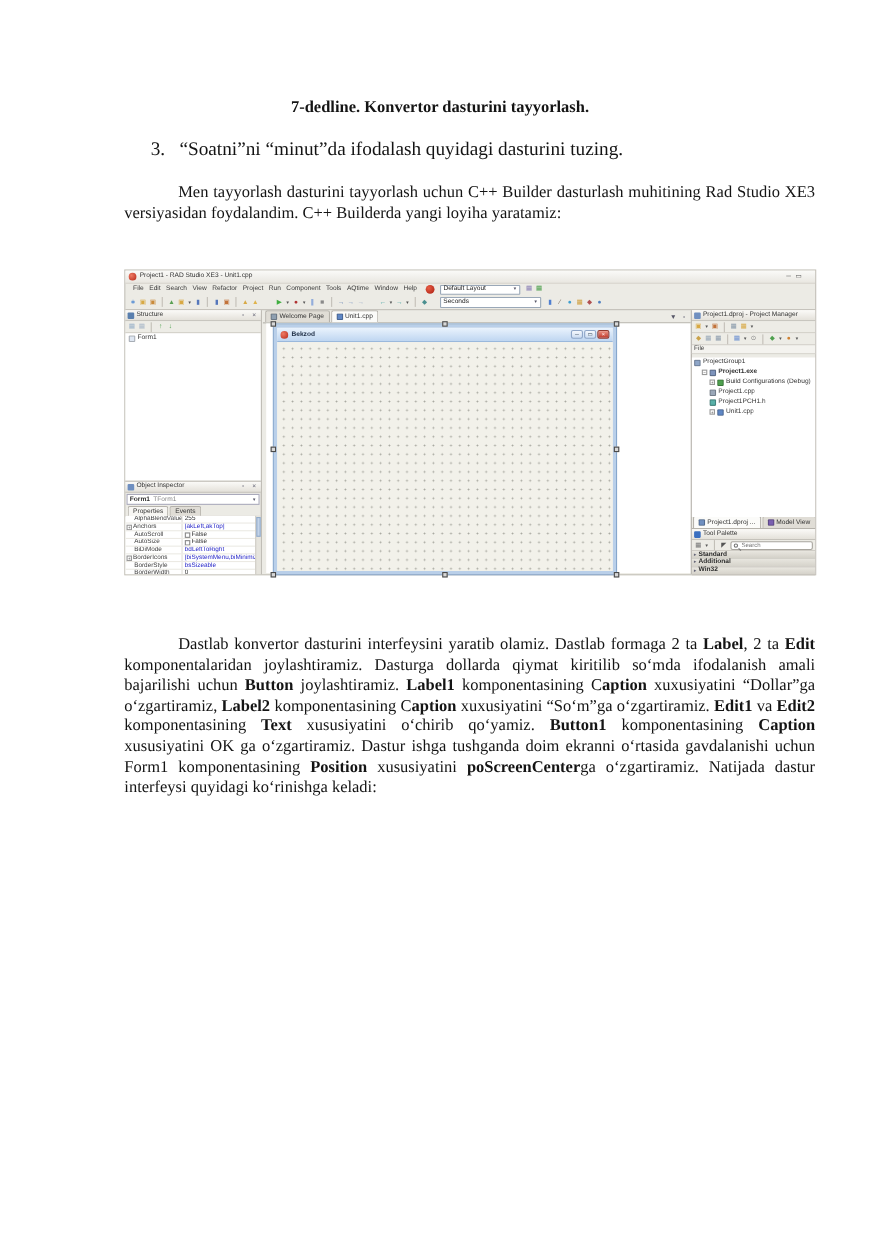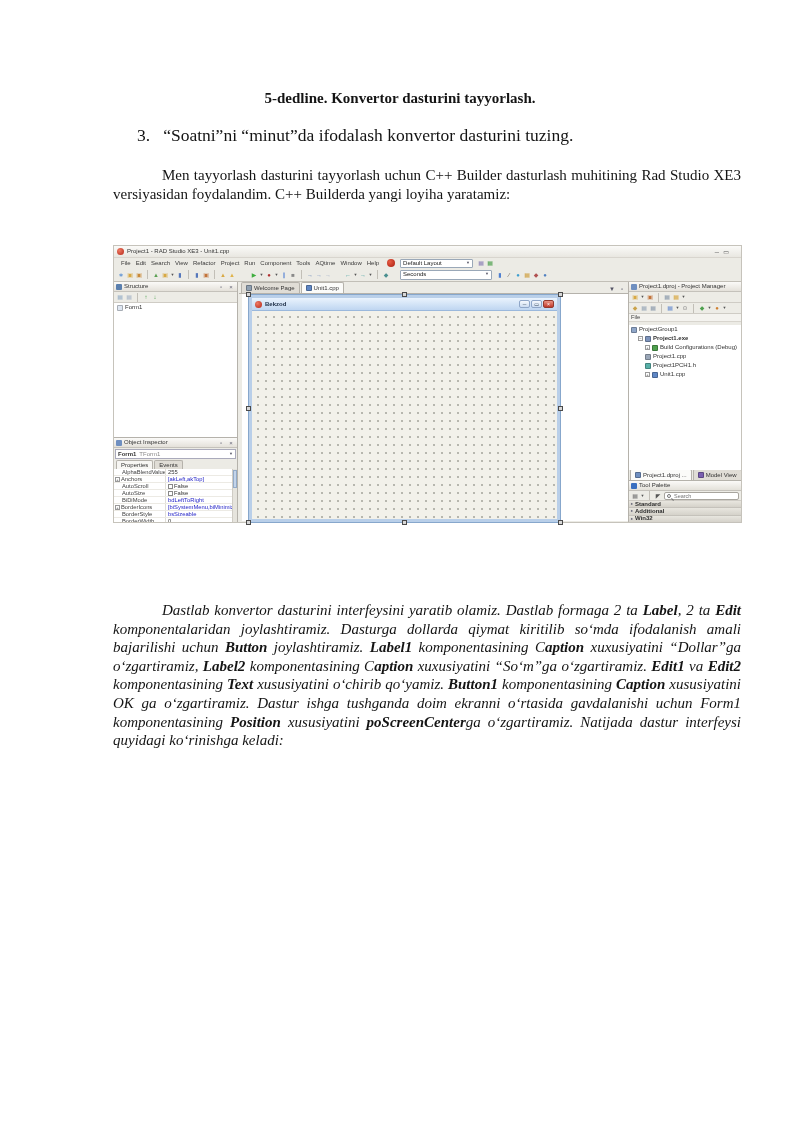--- a/index.html
+++ b/index.html
@@ -7,21 +7,21 @@
        font-family:"Liberation Serif",serif;color:#141414;}
   .b{font-weight:bold;}
   
   .doc-heading{position:absolute;top:90px;left:0;width:800px;text-align:center;
                font-size:15px;font-weight:bold;margin:0;}
   .doc-item{position:absolute;top:125px;left:137px;font-size:17.5px;white-space:nowrap;}
   .doc-item-num{margin-right:13px;}
   .doc-para{position:absolute;left:113px;width:628px;margin:0;text-align:justify;
             font-size:15px;text-indent:49px;}
   .p1{top:166px;line-height:19px;}
-  .p2{top:601px;line-height:18.6px;font-style:italic;}
+  .p2{top:577px;line-height:18.6px;}
   
   .ide{position:absolute;left:113px;top:245px;width:629px;height:278px;
        background:#ecebe5;border:1px solid #c6c3bb;box-sizing:border-box;
        font-family:"Liberation Sans",sans-serif;font-size:6px;color:#333;line-height:1.1;}
   .ide *{box-sizing:border-box;white-space:nowrap;}
   .t-bar{height:12px;display:flex;align-items:center;padding:0 3px;gap:3px;
          background:linear-gradient(#fafaf8,#e9e7e1);border-bottom:1px solid #d8d5ce;}
   .app-ico{width:7px;height:7px;border-radius:50%;background:radial-gradient(circle at 35% 35%,#ef7a64,#b52718);flex:none;}
   .t-title{font-size:6px;color:#333;}
   .winbtns{margin-left:auto;display:flex;gap:6px;padding-right:8px;}
@@ -115,24 +115,24 @@
               transform:rotate(45deg);left:3px;top:4px;}
   .tp-cat{height:7.3px;display:flex;align-items:center;gap:2px;padding-left:2px;font-size:6px;font-weight:bold;
           background:linear-gradient(#e8e6df,#d5d2ca);border-bottom:1px solid #c5c2bb;color:#2c2c2c;}
   .tp-cat .arr{font-size:4px;color:#667;}
 </style>
 </head>
 <body>
 
 <div class="page">
 
-  <h1 class="doc-heading">5-dedline. Konvertor dasturini tayyorlash.</h1>
+  <h1 class="doc-heading">7-dedline. Konvertor dasturini tayyorlash.</h1>
 
   <div class="doc-item">
-    <span class="doc-item-num">3.</span><span>“Soatni”ni “minut”da ifodalash konvertor dasturini tuzing.</span>
+    <span class="doc-item-num">3.</span><span>“Soatni”ni “minut”da ifodalash quyidagi dasturini tuzing.</span>
   </div>
 
   <p class="doc-para p1"><span>Men tayyorlash dasturini tayyorlash uchun C++ Builder dasturlash muhitining Rad Studio XE3 versiyasidan foydalandim. C++ Builderda yangi loyiha yaratamiz:</span></p>
 
   <div class="ide">
 
     <div class="t-bar">
       <span class="app-ico"></span>
       <span class="t-title">Project1 - RAD Studio XE3 - Unit1.cpp</span>
       <span class="winbtns istrip">

